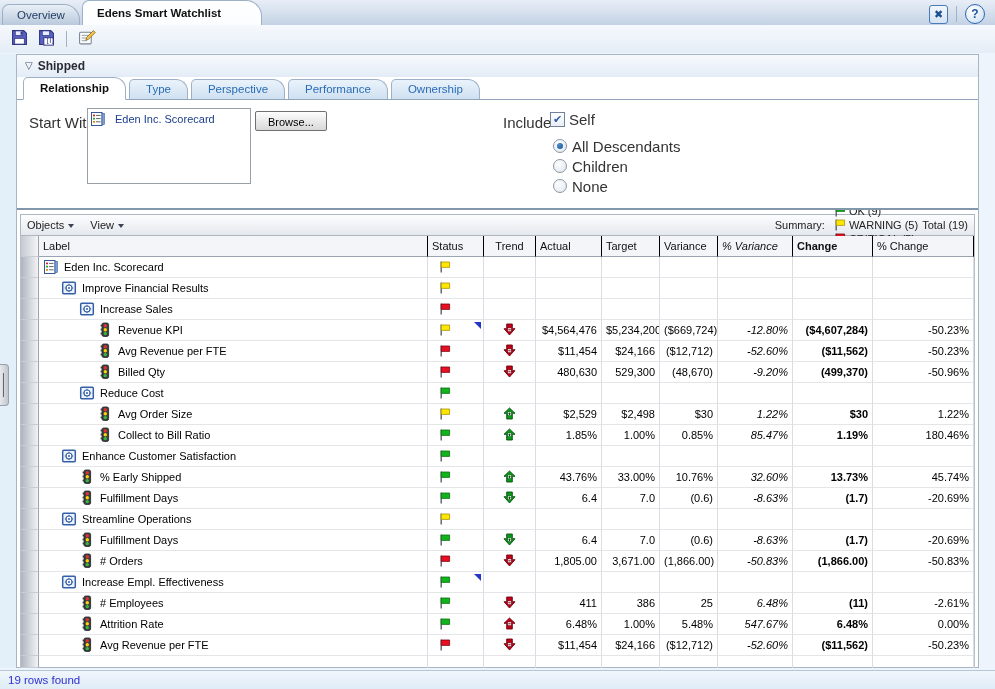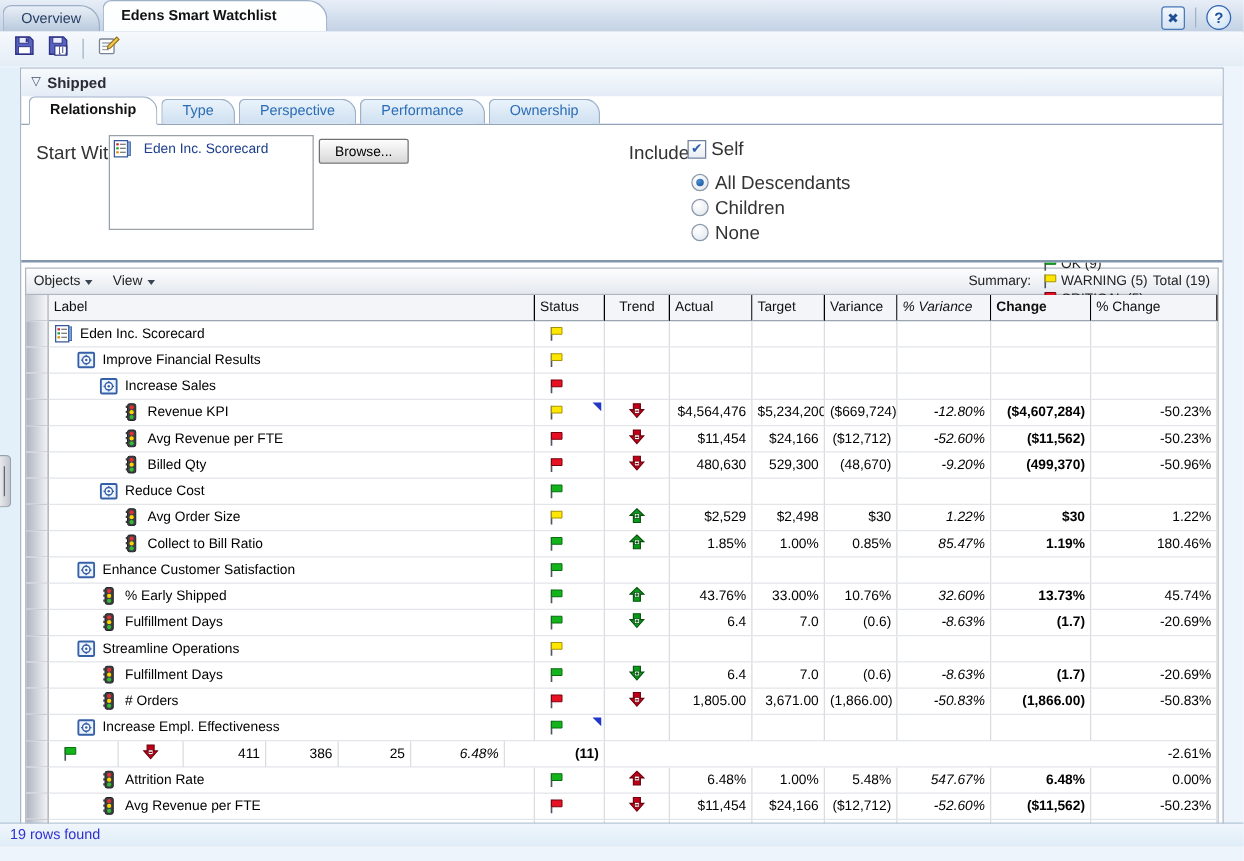--- a/index.html
+++ b/index.html
@@ -81,21 +81,21 @@
   .c-actual{width:66px;}.c-target{width:58px;}.c-var{width:58px;}.c-pvar{width:75px;font-style:italic;}.c-chg{width:80px;font-weight:bold;}
   .c-pchg{flex:1;}
   .num{text-align:right;}
   .icon16{width:16px;height:16px;flex:0 0 16px;margin-right:5px;display:inline-block;}
   .indent{display:inline-block;height:1px;flex:0 0 auto;}
   .flagwrap{display:inline-flex;align-items:center;margin-left:6px;margin-top:3px;}
   .note{position:absolute;right:2px;top:2px;width:0;height:0;border-left:7px solid transparent;border-top:7px solid #2336c8;}
   .filler{height:12px;}
   .filler .cell{border-bottom:none;}
 
-  .footer{position:absolute;left:0;bottom:12px;width:100%;height:19px;
+  .footer{position:absolute;left:0;bottom:0;width:100%;height:19px;
     background:linear-gradient(#f0f6fc,#dfecf7);border-top:1px solid #b5c6d6;
     font-size:11.5px;color:#2f2fd0;line-height:19px;padding-left:8px;box-sizing:border-box;}
 
   
   .left-strip{position:absolute;left:0;top:54px;bottom:21px;width:16px;background:#e3f0fa;}
   .left-handle{position:absolute;left:0;top:310px;width:8px;height:40px;background:linear-gradient(90deg,#e8e8ec,#c2c6cd);
     border:1px solid #97a1ad;border-left:none;border-radius:0 4px 4px 0;}
   .left-handle::after{content:"";position:absolute;left:3px;top:8px;bottom:8px;width:1px;background:#5d6672;}
 </style>
 </head>
@@ -780,20 +780,33 @@
             <div class="cell c-trend"></div>
             <div class="cell num c-actual"></div>
             <div class="cell num c-target"></div>
             <div class="cell num c-var"></div>
             <div class="cell num c-pvar"></div>
             <div class="cell num c-chg"></div>
             <div class="cell num c-pchg"></div>
           </div>
           <div class="row">
             <div class="gutter"></div>
+            <div class="cell c-label">
+              <span class="indent" style="width:36px"></span>
+              <span class="icon16"><svg width="16" height="16" viewBox="0 0 16 16">
+                  <rect x="5" y="1" width="6.6" height="13.4" rx="1.6" fill="#3c4044" stroke="#1e2124" stroke-width=".8"></rect>
+                  <rect x="3.6" y="2.6" width="1.4" height="1.8" fill="#3c4044"></rect>
+                  <rect x="3.6" y="6.6" width="1.4" height="1.8" fill="#3c4044"></rect>
+                  <rect x="3.6" y="10.6" width="1.4" height="1.8" fill="#3c4044"></rect>
+                  <circle cx="8.3" cy="3.8" r="1.7" fill="#e23030"></circle>
+                  <circle cx="8.3" cy="7.7" r="1.7" fill="#ffd400"></circle>
+                  <circle cx="8.3" cy="11.6" r="1.7" fill="#33bb33"></circle>
+                </svg></span>
+              <span># Employees</span>
+            </div>
             <div class="cell c-status"><span class="flagwrap">
                 <svg width="14" height="14" viewBox="0 0 14 14">
                   <line x1="3.2" y1="1.6" x2="3.2" y2="12.6" stroke="#4c5560" stroke-width="1.3"></line>
                   <path d="M3.2 2 H11.6 V7.4 H3.2 Z" fill="#12b41c" stroke="#0a6e10" stroke-width=".8"></path>
                 </svg>
               </span></div>
             <div class="cell c-trend">
               <span style="margin-top:3px"><svg width="13" height="13" viewBox="0 0 13 13">
                   <path d="M6.5 12 L1 5.7 H3.7 V1 H9.3 V5.7 H12 Z" fill="#c00018" stroke="#6d000c" stroke-width=".9"></path>
                   <rect x="4.6" y="4.9" width="3.8" height="3.8" fill="#fff" stroke="#6d000c" stroke-width=".6"></rect>

